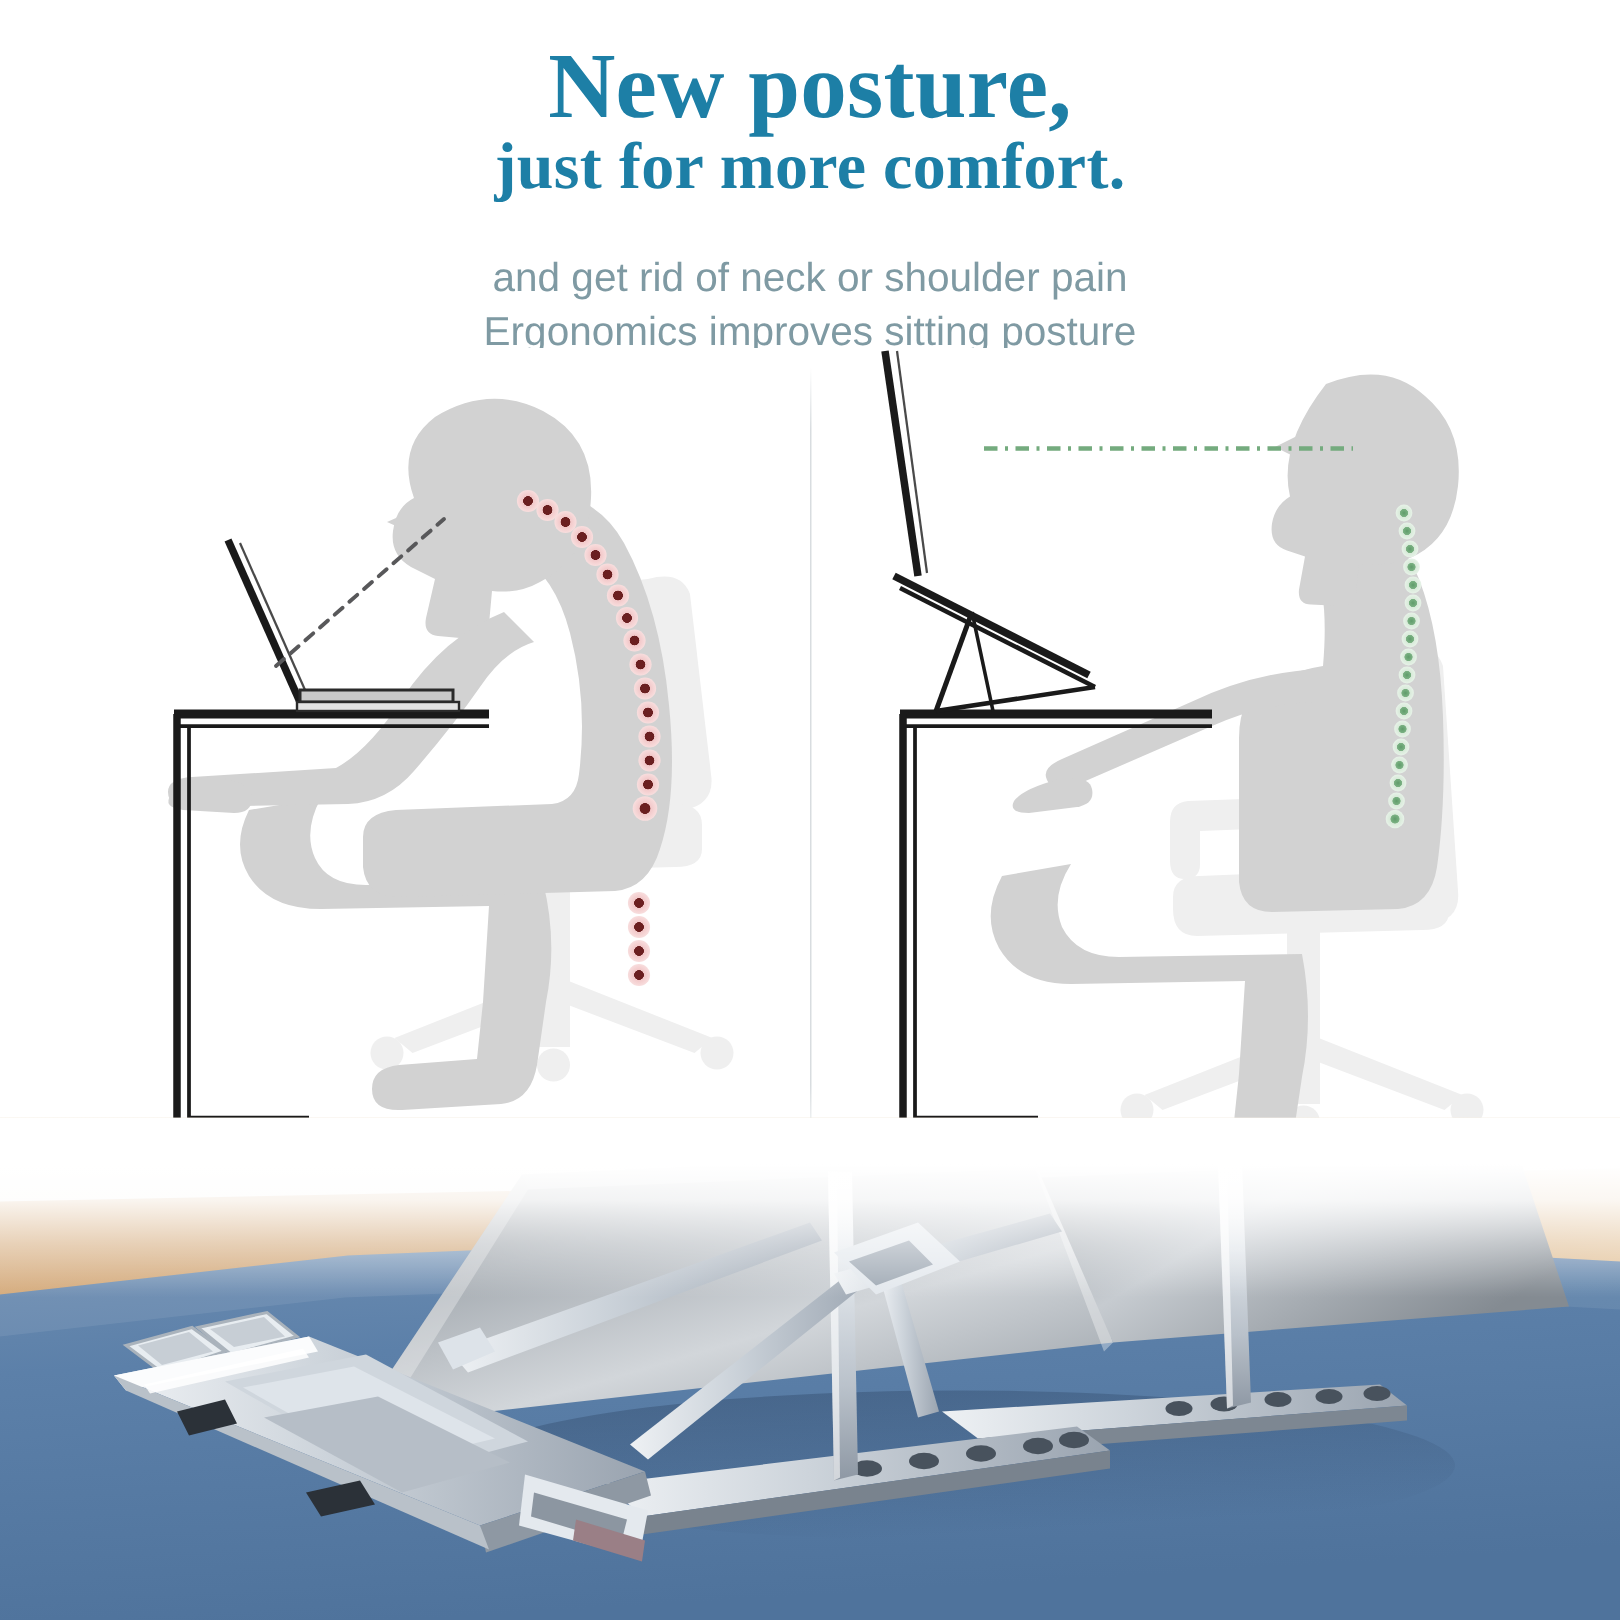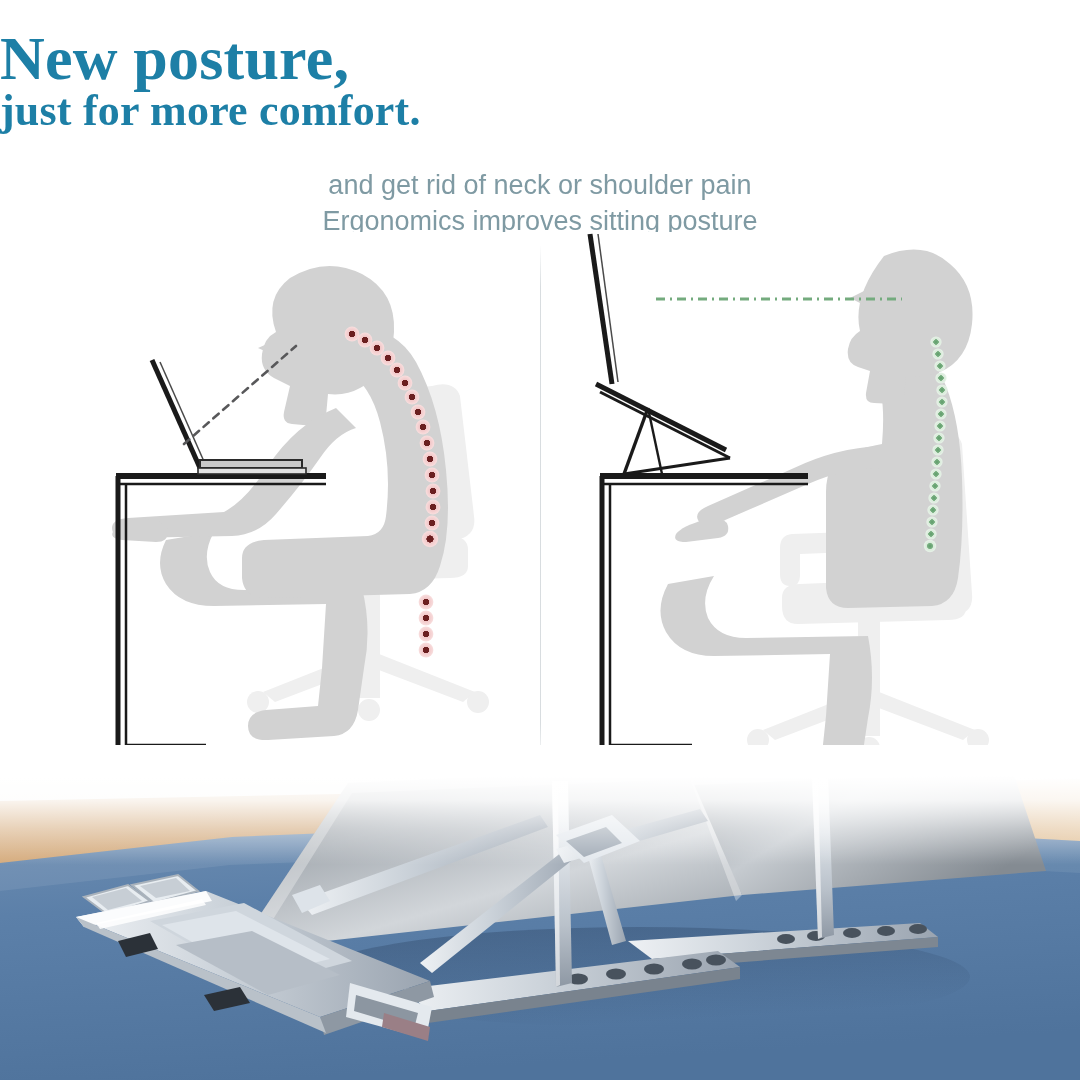--- a/index.html
+++ b/index.html
@@ -16,20 +16,21 @@
     width:1080px; height:1080px;
     background:#ffffff;
     overflow:hidden;
   }
 
   
   .headline {
     position:absolute;
     left:0; top:26px;
     width:1080px;
+    text-align:center;
     font-family:"Liberation Serif", serif;
     font-weight:700;
     color:#1d7fa6;
     line-height:1.04;
     letter-spacing:0.2px;
     text-shadow:0 1px 0 rgba(255,255,255,0.5);
   }
   .headline .l1 { display:block; font-size:62px; }
   .headline .l2 { display:block; font-size:44px; margin-top:-2px; }
 

